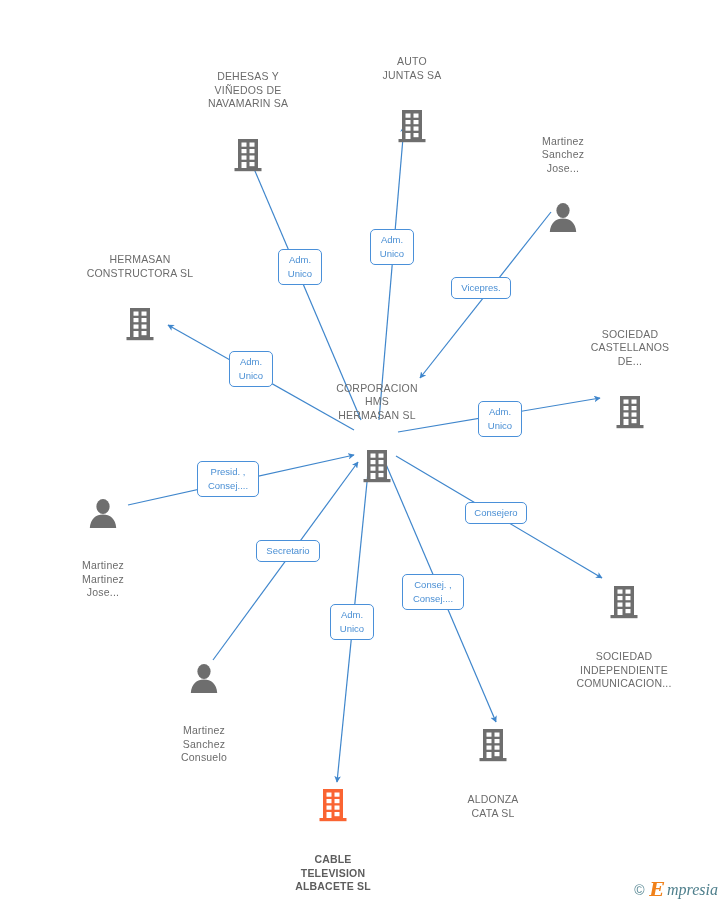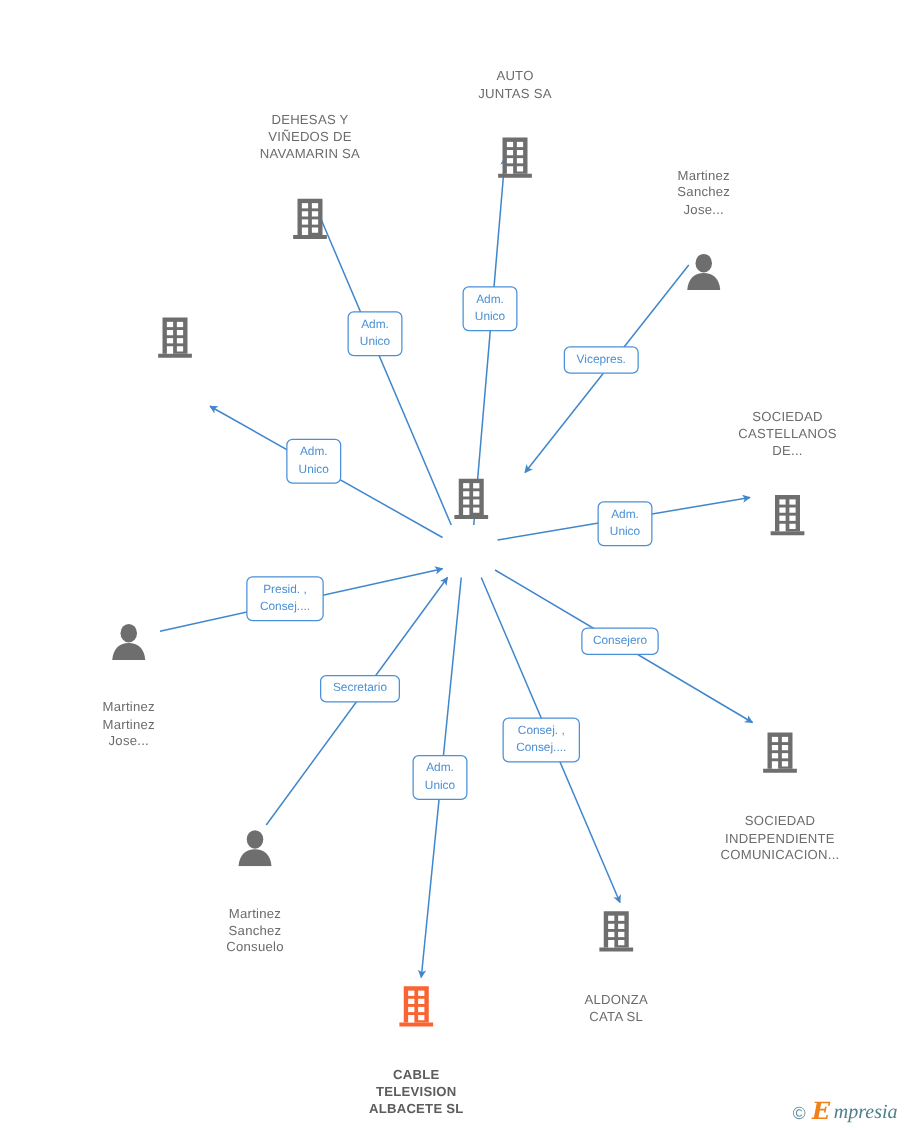--- a/index.html
+++ b/index.html
@@ -116,21 +116,21 @@
         <line x1="398" y1="432" x2="600" y2="398" stroke="#3f86cc" stroke-width="1.2" marker-end="url(#arrow)"></line>
         <line x1="128" y1="505" x2="354" y2="455" stroke="#3f86cc" stroke-width="1.2" marker-end="url(#arrow)"></line>
         <line x1="396" y1="456" x2="602" y2="578" stroke="#3f86cc" stroke-width="1.2" marker-end="url(#arrow)"></line>
         <line x1="213" y1="660" x2="358" y2="462" stroke="#3f86cc" stroke-width="1.2" marker-end="url(#arrow)"></line>
         <line x1="369" y1="462" x2="337" y2="782" stroke="#3f86cc" stroke-width="1.2" marker-end="url(#arrow)"></line>
         <line x1="385" y1="462" x2="496" y2="722" stroke="#3f86cc" stroke-width="1.2" marker-end="url(#arrow)"></line>
       </g>
   </svg>
 
   <div id="node-layer">
-      <div class="node label-top" style="left: 248px; top: 90px;">
+      <div class="node label-top" style="left: 248px; top: 70px;">
         <div class="node-label">DEHESAS Y
 VIÑEDOS DE
 NAVAMARIN SA</div>
         <div class="node-icon"><svg width="30" height="34" viewBox="0 0 30 34" xmlns="http://www.w3.org/2000/svg">
     <rect x="5" y="1" width="20" height="29" fill="#6e6e6e"></rect>
     <rect x="1.5" y="30" width="27" height="3.2" fill="#6e6e6e"></rect>
     <rect x="8.5" y="4.5" width="5" height="4.2" fill="#ffffff"></rect>
     <rect x="16.5" y="4.5" width="5" height="4.2" fill="#ffffff"></rect>
     <rect x="8.5" y="11" width="5" height="4.2" fill="#ffffff"></rect>
     <rect x="16.5" y="11" width="5" height="4.2" fill="#ffffff"></rect>
@@ -159,20 +159,22 @@
       <div class="node label-top" style="left: 563px; top: 134.5px;">
         <div class="node-label">Martinez
 Sanchez
 Jose...</div>
         <div class="node-icon"><svg width="30" height="30" viewBox="0 0 30 30" xmlns="http://www.w3.org/2000/svg">
     <ellipse cx="15" cy="8.5" rx="6.6" ry="7.4" fill="#6e6e6e"></ellipse>
     <path d="M1.8 30 C2.4 20.6 8 16.4 15 16.4 C22 16.4 27.6 20.6 28.2 30 Z" fill="#6e6e6e"></path>
   </svg></div>
       </div>
       <div class="node label-top" style="left: 140px; top: 253px;">
+        <div class="node-label">HERMASAN
+CONSTRUCTORA SL</div>
         <div class="node-icon"><svg width="30" height="34" viewBox="0 0 30 34" xmlns="http://www.w3.org/2000/svg">
     <rect x="5" y="1" width="20" height="29" fill="#6e6e6e"></rect>
     <rect x="1.5" y="30" width="27" height="3.2" fill="#6e6e6e"></rect>
     <rect x="8.5" y="4.5" width="5" height="4.2" fill="#ffffff"></rect>
     <rect x="16.5" y="4.5" width="5" height="4.2" fill="#ffffff"></rect>
     <rect x="8.5" y="11" width="5" height="4.2" fill="#ffffff"></rect>
     <rect x="16.5" y="11" width="5" height="4.2" fill="#ffffff"></rect>
     <rect x="8.5" y="17.5" width="5" height="4.2" fill="#ffffff"></rect>
     <rect x="16.5" y="17.5" width="5" height="4.2" fill="#ffffff"></rect>
     <rect x="8.5" y="24" width="5" height="6" fill="#ffffff"></rect>
@@ -190,20 +192,23 @@
     <rect x="16.5" y="4.5" width="5" height="4.2" fill="#ffffff"></rect>
     <rect x="8.5" y="11" width="5" height="4.2" fill="#ffffff"></rect>
     <rect x="16.5" y="11" width="5" height="4.2" fill="#ffffff"></rect>
     <rect x="8.5" y="17.5" width="5" height="4.2" fill="#ffffff"></rect>
     <rect x="16.5" y="17.5" width="5" height="4.2" fill="#ffffff"></rect>
     <rect x="8.5" y="24" width="5" height="6" fill="#ffffff"></rect>
     <rect x="16.5" y="24" width="5" height="4.2" fill="#ffffff"></rect>
   </svg></div>
       </div>
       <div class="node label-top" style="left: 377px; top: 381.5px;">
+        <div class="node-label">CORPORACION
+HMS
+HERMASAN SL</div>
         <div class="node-icon"><svg width="30" height="34" viewBox="0 0 30 34" xmlns="http://www.w3.org/2000/svg">
     <rect x="5" y="1" width="20" height="29" fill="#6e6e6e"></rect>
     <rect x="1.5" y="30" width="27" height="3.2" fill="#6e6e6e"></rect>
     <rect x="8.5" y="4.5" width="5" height="4.2" fill="#ffffff"></rect>
     <rect x="16.5" y="4.5" width="5" height="4.2" fill="#ffffff"></rect>
     <rect x="8.5" y="11" width="5" height="4.2" fill="#ffffff"></rect>
     <rect x="16.5" y="11" width="5" height="4.2" fill="#ffffff"></rect>
     <rect x="8.5" y="17.5" width="5" height="4.2" fill="#ffffff"></rect>
     <rect x="16.5" y="17.5" width="5" height="4.2" fill="#ffffff"></rect>
     <rect x="8.5" y="24" width="5" height="6" fill="#ffffff"></rect>

